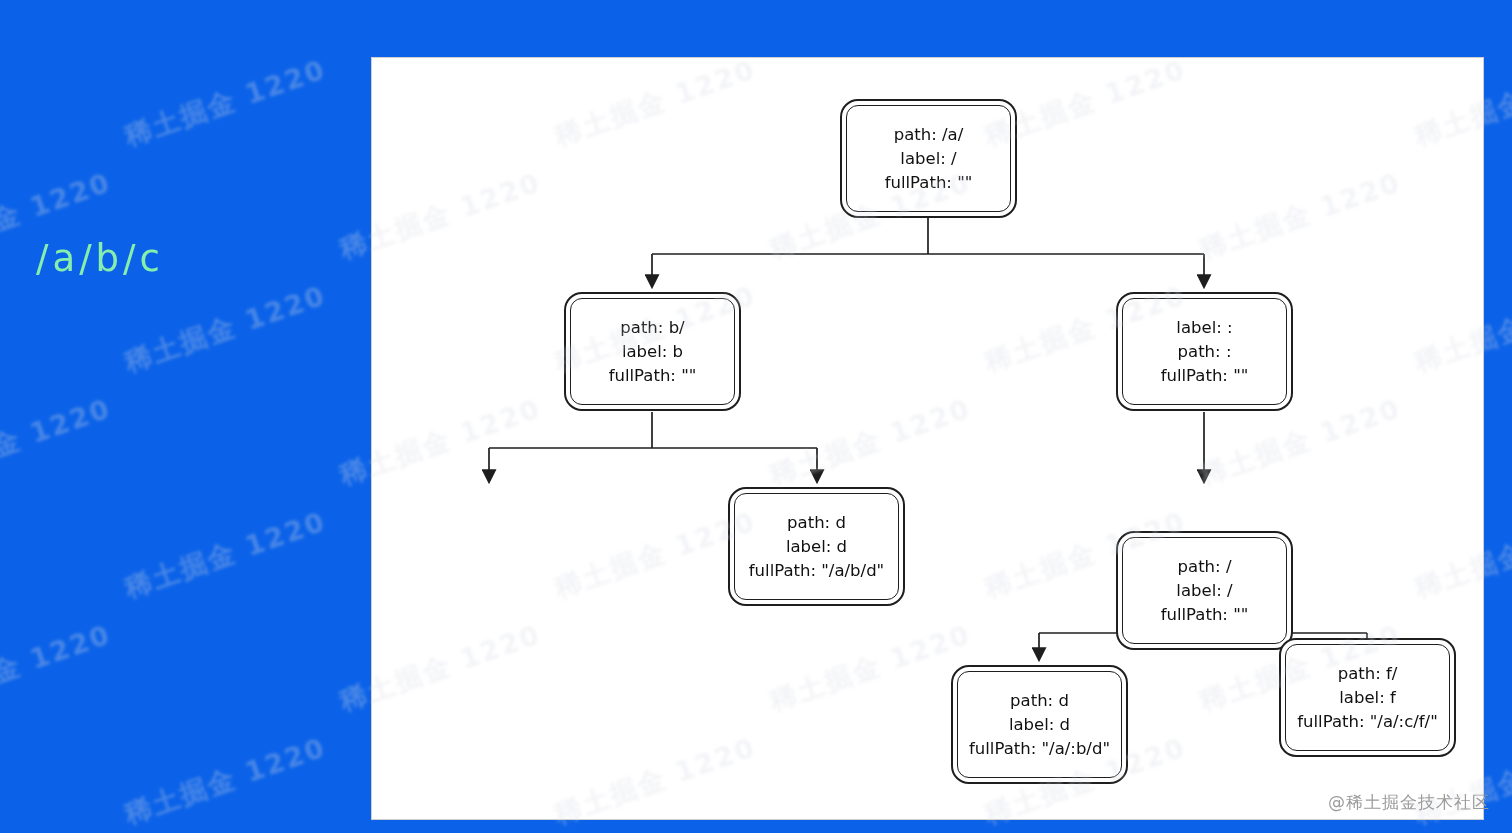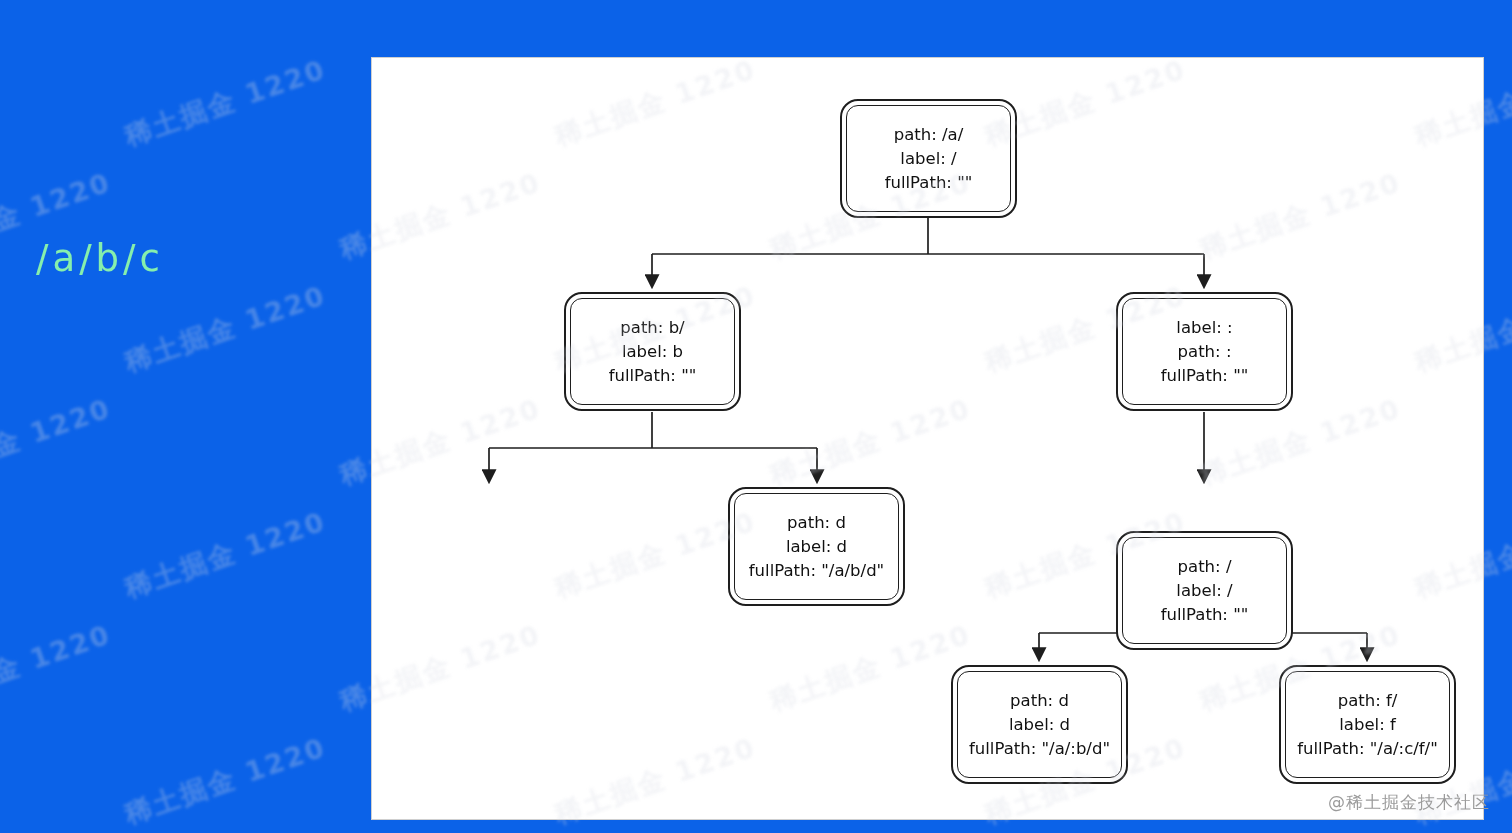--- a/index.html
+++ b/index.html
@@ -224,21 +224,21 @@
     </div>
 
     <div class="node" style="left:579px; top:607px;">
       <div class="node-inner">
         <div class="node-line">path: d</div>
         <div class="node-line">label: d</div>
         <div class="node-line">fullPath: "/a/:b/d"</div>
       </div>
     </div>
 
-    <div class="node" style="left:907px; top:607px;">
+    <div class="node" style="left:907px; top:580px;border-radius:17px;">
       <div class="node-inner">
         <div class="node-line">path: f/</div>
         <div class="node-line">label: f</div>
         <div class="node-line">fullPath: "/a/:c/f/"</div>
       </div>
     </div>
 
   </div>
 
   <div class="corner-watermark">@稀土掘金技术社区</div>

